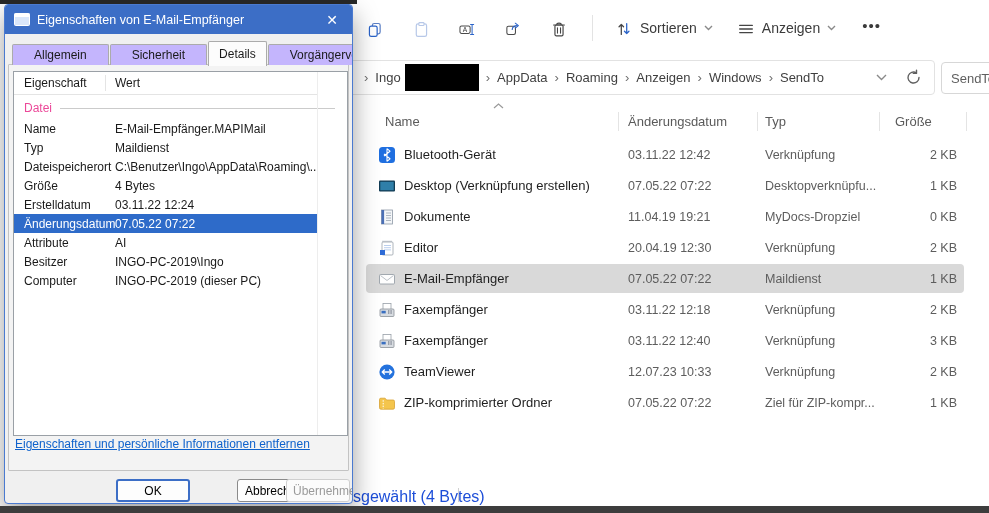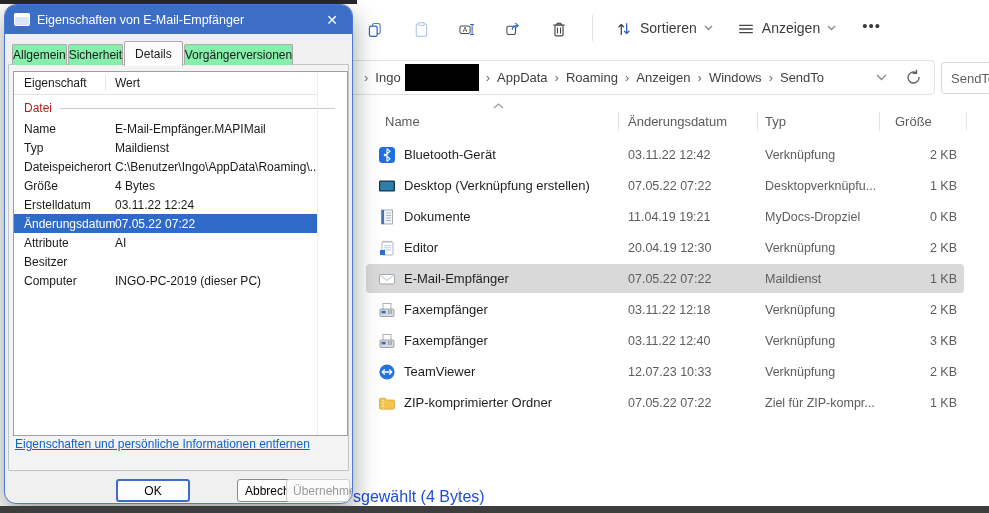--- a/index.html
+++ b/index.html
@@ -53,40 +53,40 @@
   .fi{width:18px;height:18px;flex:0 0 18px;display:inline-flex;}
   .fi svg{display:block;}
 
   
   .statusbar{position:absolute;left:0;bottom:7px;width:100%;height:20px;background:#fff;}
   .status-text{position:absolute;left:353px;top:2px;font-size:16px;color:#1d4ed8;}
   .status-div{position:absolute;left:458px;top:2px;width:1px;height:14px;background:#d0d0d0;}
 
   
   .dialog{position:absolute;left:4px;top:4px;width:349px;height:500px;background:#f0f0f0;
-          border:1px solid #4a7ad0;border-radius:12px;box-shadow:0 10px 26px rgba(0,0,0,.38);
+          border:1px solid #4a7ad0;border-radius:4px;box-shadow:0 10px 26px rgba(0,0,0,.38);
           z-index:20;overflow:hidden;box-sizing:border-box;font-size:12px;color:#1a1a1a;}
   .dlg-title{height:29px;background:var(--c-titlebar,#3c6ec6);display:flex;align-items:center;
              padding:0 0 0 9px;color:#fff;}
   .dlg-title .t{flex:1;font-size:12.5px;padding-left:7px;}
   .dlg-close{width:40px;height:29px;border:none;background:transparent;color:#fff;font-size:14px;
              cursor:pointer;line-height:29px;}
   .tabstrip{position:absolute;left:7px;top:38px;display:flex;align-items:flex-end;height:22px;z-index:2;}
-  .tab{border:1px solid #ababab;border-bottom:none;background:#86efac;padding:3px 0 3px;font-size:12px;
+  .tab{border:1px solid #ababab;border-bottom:none;background:#c4b5fd;padding:3px 21px 3px;font-size:12px;
        cursor:pointer;margin-right:1px;border-radius:2px 2px 0 0;color:#1a1a1a;}
   .tab.active{background:#fcfcfc;padding:5px 10px 5px;position:relative;top:1px;}
   .tabpage{position:absolute;left:3px;top:59px;width:341px;height:407px;border:1px solid #c3c3c3;
            background:#f3f3f3;border-radius:1px;box-sizing:border-box;}
   .propbox{position:absolute;left:8px;top:66px;width:335px;height:365px;background:#fff;
            border:1px solid #9aa0a6;box-sizing:border-box;overflow:hidden;}
   .propbox .gutter{position:absolute;top:0;right:29px;width:1px;height:100%;background:#ededed;}
   .prophead{display:flex;height:22px;align-items:center;border-bottom:1px solid #e4e4e4;width:calc(100% - 29px);}
   .prophead .ph1{width:92px;padding-left:10px;box-sizing:border-box;border-right:1px solid #e4e4e4;height:16px;line-height:16px;}
   .prophead .ph2{flex:1;padding-left:9px;}
-  .pgroup{display:flex;align-items:center;height:22px;margin-top:2px;color:#b91c1c;}
+  .pgroup{display:flex;align-items:center;height:22px;margin-top:2px;color:#ec4899;}
   .pgroup .gl{padding-left:10px;white-space:nowrap;}
   .pgroup .grule{flex:1;height:1px;background:#cbcbcb;margin:0 12px 0 8px;}
   .prow{display:flex;height:19px;align-items:center;width:calc(100% - 29px);cursor:default;}
   .prow .pl{width:92px;padding-left:10px;box-sizing:border-box;white-space:nowrap;}
   .prow .pv{flex:1;padding-left:9px;white-space:nowrap;overflow:hidden;}
   .prow.selected{background:var(--c-sel-blue,#2e6bc9);color:#fff;}
   .dlg-link{position:absolute;left:10px;top:432px;font-size:12px;color:var(--c-link,#0f62cc);
             text-decoration:underline;cursor:pointer;}
   .btnrow{position:absolute;left:0;top:474px;width:100%;height:24px;}
   .dbtn{position:absolute;height:23px;font-size:12px;border-radius:3px;cursor:pointer;
@@ -454,20 +454,21 @@
             <span class="pv">07.05.22 07:22</span>
           </div>
 
           <div class="prow">
             <span class="pl">Attribute</span>
             <span class="pv">AI</span>
           </div>
 
           <div class="prow">
             <span class="pl">Besitzer</span>
+            <span class="pv">INGO-PC-2019\Ingo</span>
           </div>
 
           <div class="prow">
             <span class="pl">Computer</span>
             <span class="pv">INGO-PC-2019 (dieser PC)</span>
           </div>
         </div>
     </div>
 
     <a class="dlg-link">Eigenschaften und persönliche Informationen entfernen</a>

